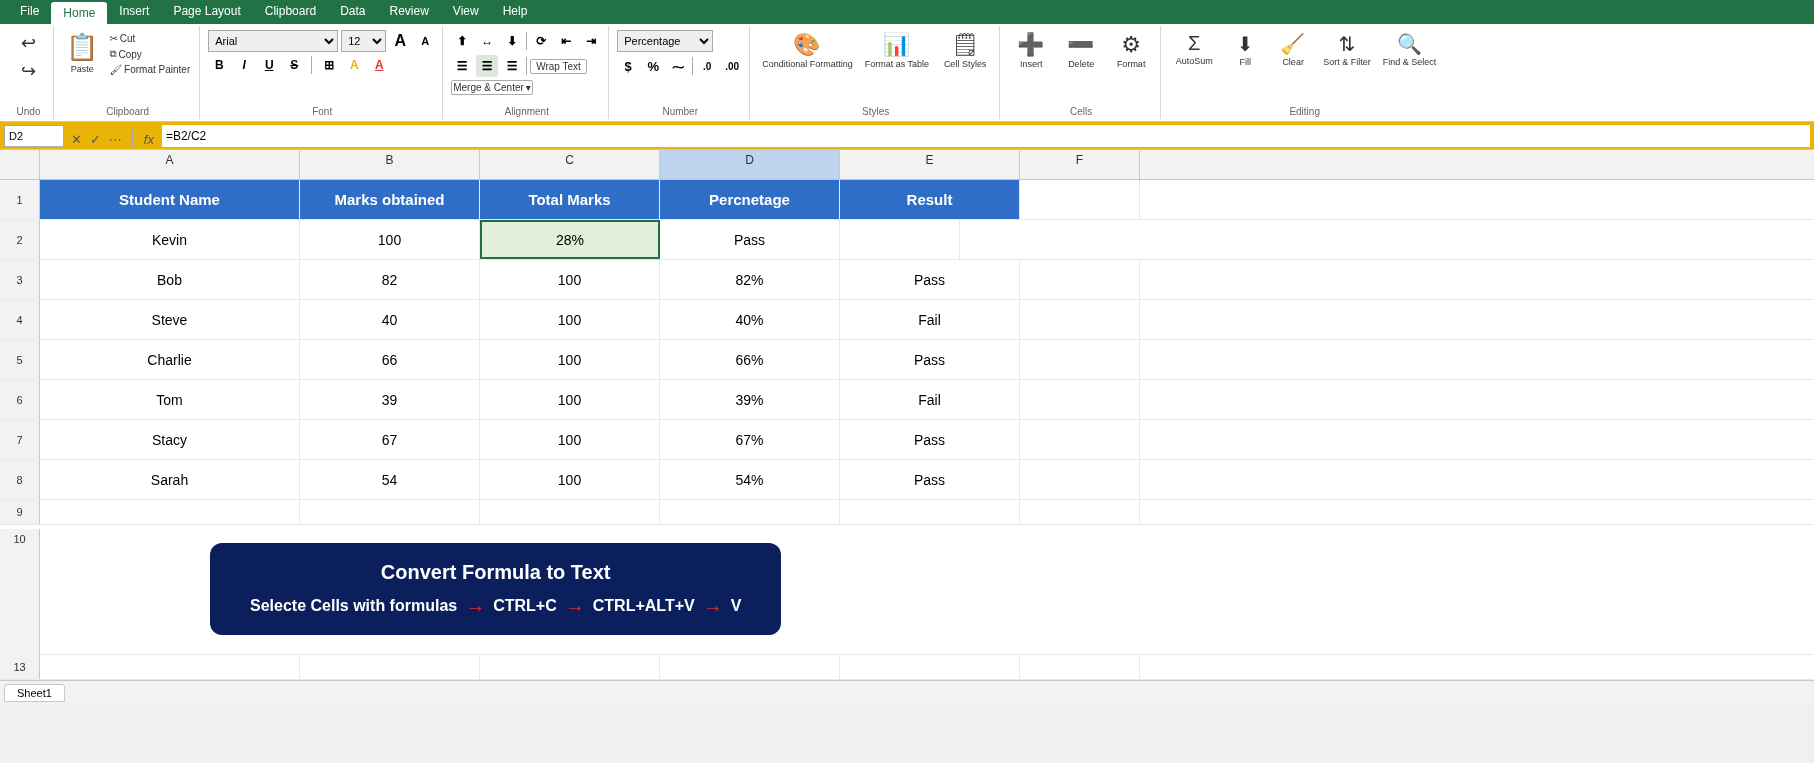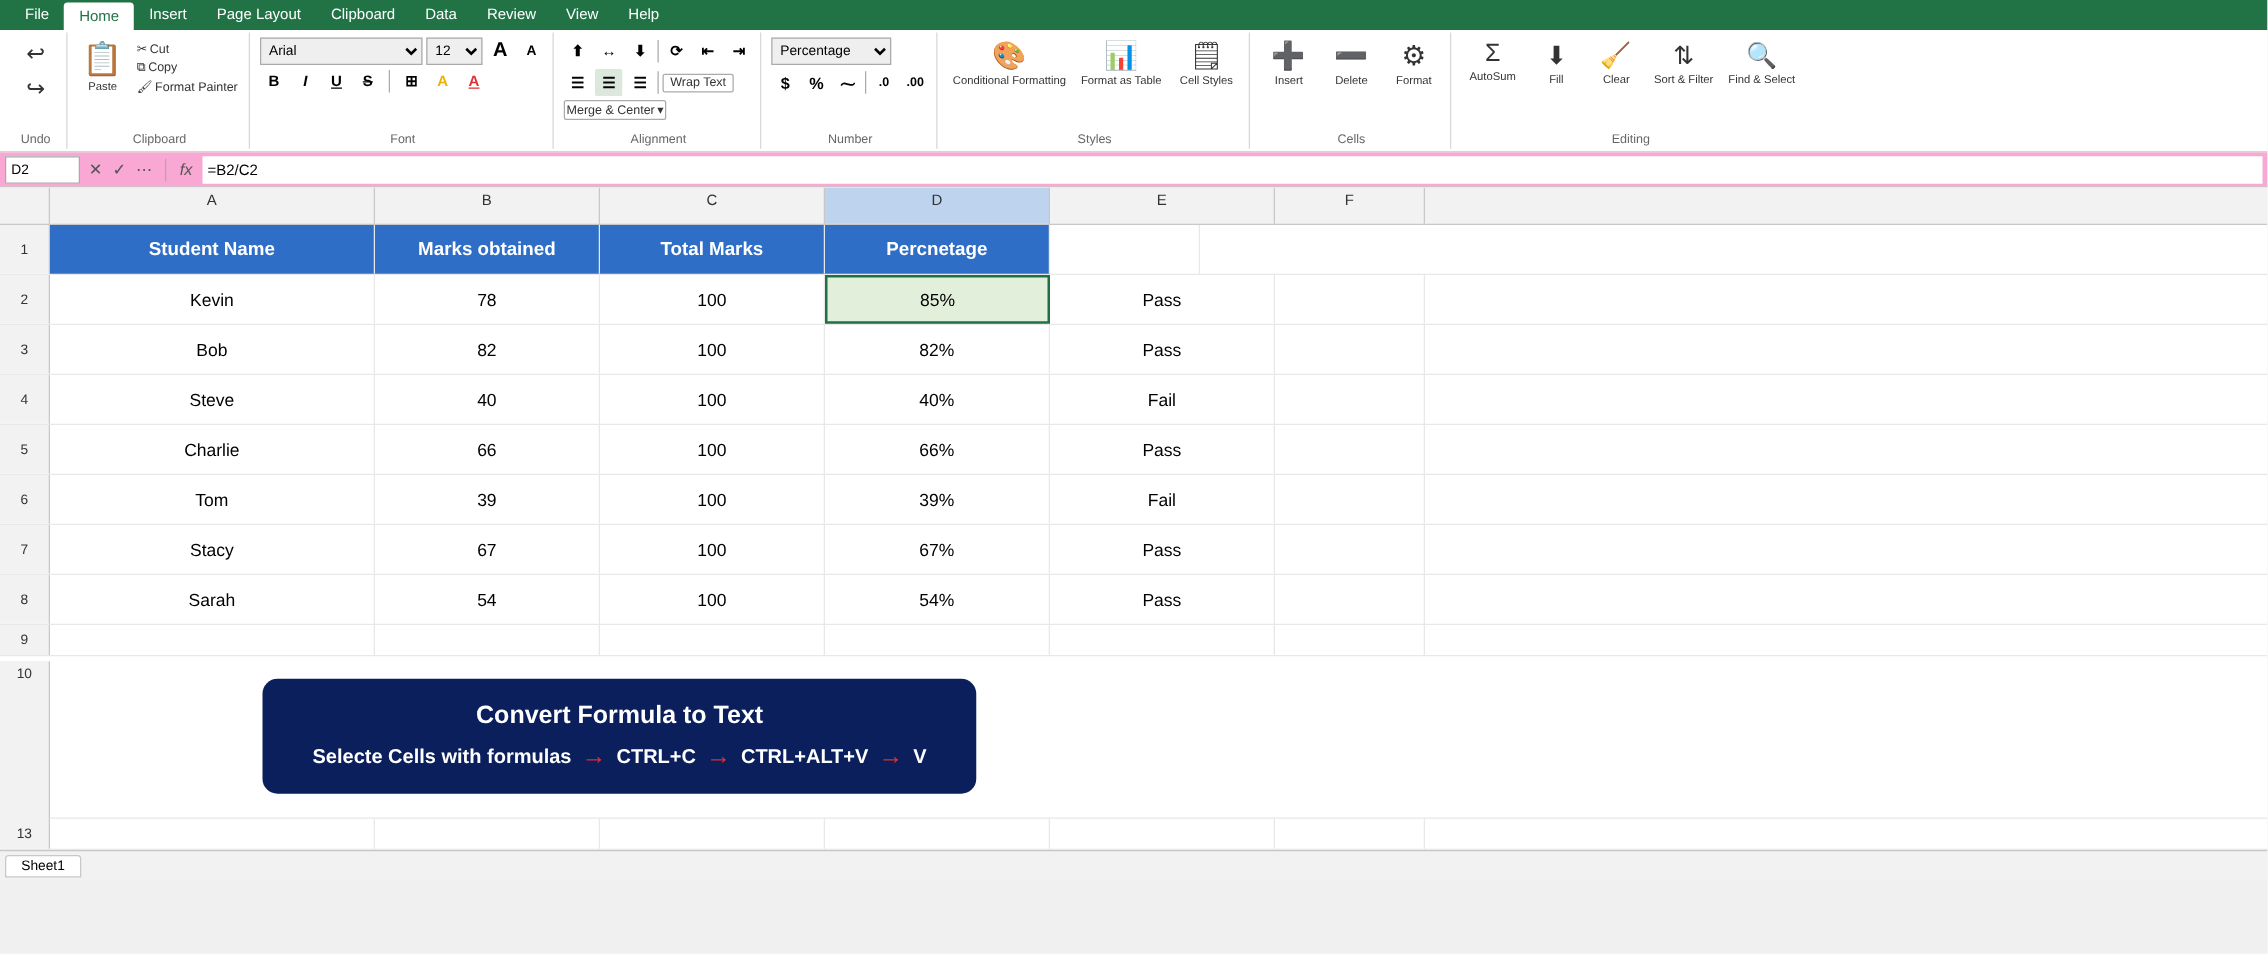--- a/index.html
+++ b/index.html
@@ -39,21 +39,21 @@
     
     .styles-group-content { flex-direction: row; gap: 4px; }
 
     
     .cells-group-content { flex-direction: row; gap: 4px; }
 
     
     .editing-group-content { flex-direction: row; gap: 4px; }
 
     
-    .formula-bar { display: flex; align-items: center; background: #f9a8d4; border-bottom: 1px solid #c8c8c8; padding: 2px 4px; height: 28px; gap: 4px; }
+    .formula-bar { display: flex; align-items: flex-end; background: #eab308; border-bottom: 1px solid #c8c8c8; padding: 2px 4px; height: 28px; gap: 4px; }
     .cell-ref { width: 60px; border: 1px solid #aaa; height: 22px; padding: 0 4px; font-size: 11px; }
     .formula-icons { display: flex; gap: 2px; align-items: center; }
     .formula-icon { cursor: pointer; font-size: 13px; padding: 0 3px; color: #555; }
     .formula-sep { width: 1px; height: 18px; background: #aaa; margin: 0 3px; }
     .formula-fx { font-size: 13px; font-style: italic; color: #555; padding: 0 4px; }
     .formula-input { flex: 1; border: none; outline: none; font-size: 12px; height: 22px; padding: 0 4px; }
 
     
     .sheet-area { display: flex; flex-direction: column; background: white; overflow: hidden; }
 
@@ -313,29 +313,29 @@
     <div class="col-header col-e">E</div>
     <div class="col-header col-f">F</div>
   </div>
 
   <div class="sheet-row row-h-data">
     <div class="row-num">1</div>
     <div class="cell col-a header-cell">Student Name</div>
     <div class="cell col-b header-cell">Marks obtained</div>
     <div class="cell col-c header-cell">Total Marks</div>
     <div class="cell col-d header-cell">Percnetage</div>
+    <div class="cell col-e header-cell">Result</div>
     <div class="cell col-f"></div>
   </div>
 
   <div class="sheet-row row-h-data">
     <div class="row-num">2</div>
     <div class="cell col-a">Kevin</div>
-    <div class="cell col-b">78</div>
-    <div class="cell col-c">100</div>
-    <div class="cell col-d selected" style="background:#e2efda;">85%</div>
+    <div class="cell col-c">100</div>
+    <div class="cell col-d selected" style="background:#e2efda;">28%</div>
     <div class="cell col-e">Pass</div>
     <div class="cell col-f"></div>
   </div>
 
   <div class="sheet-row row-h-data">
     <div class="row-num">3</div>
     <div class="cell col-a">Bob</div>
     <div class="cell col-b">82</div>
     <div class="cell col-c">100</div>
     <div class="cell col-d">82%</div>

